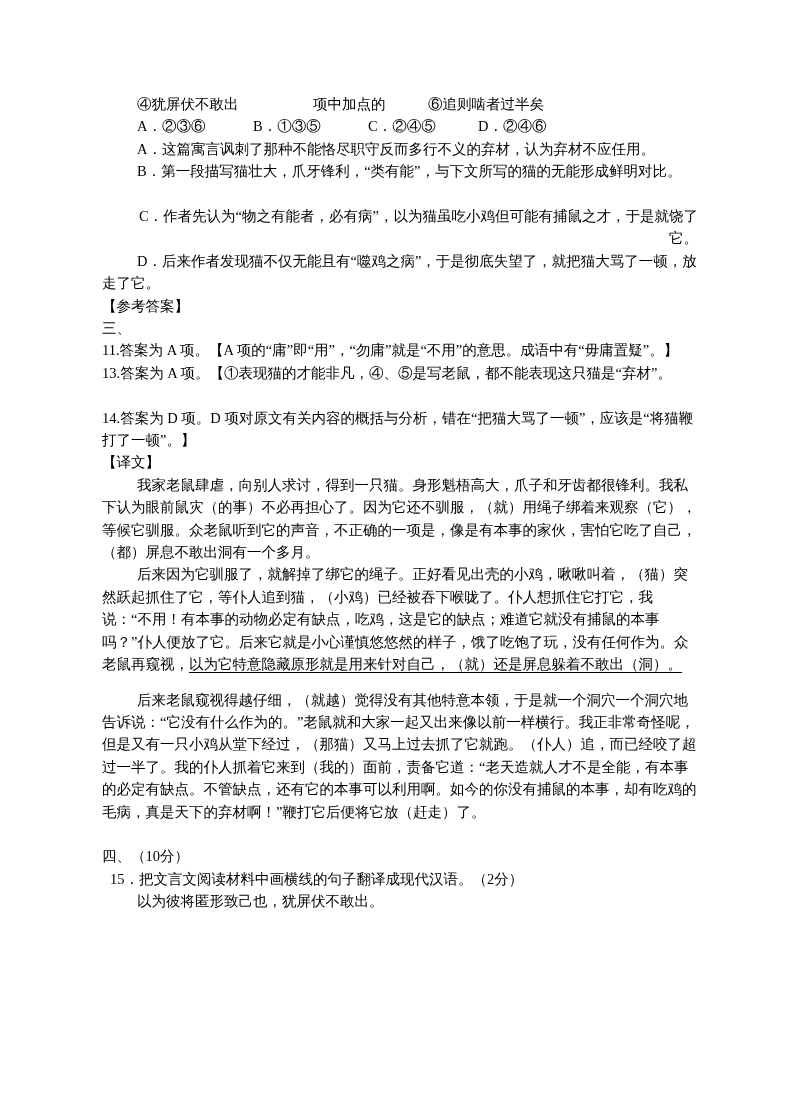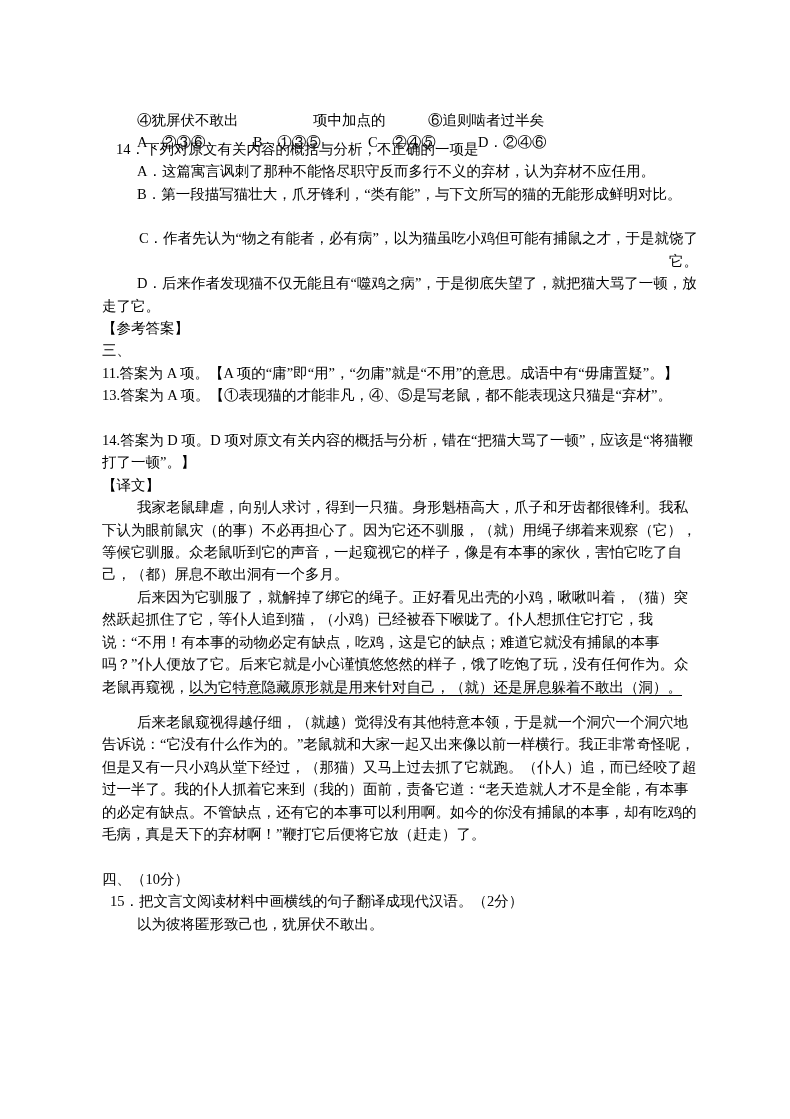--- a/index.html
+++ b/index.html
@@ -20,54 +20,53 @@
     line-height: 22.4px;
     color: #000;
     word-break: break-all;
   }
   .tab-row {
     position: relative;
     height: 22.4px;
     font-size: 14.5px;
     line-height: 22.4px;
   }
-  .tab-row span { position: absolute; top: 0; white-space: nowrap; margin-top: 16px; }
+  .tab-row span { position: absolute; top: 0; white-space: nowrap; }
   .blank-line { height: 22.4px; }
   u { text-decoration: underline; text-underline-offset: 3px; }
 </style>
 </head>
 <body>
 
 <div class="page">
   <div class="content" id="doc-content">
       <div class="tab-row">
         <span style="left: 35px;">④犹屏伏不敢出</span>
         <span style="left: 211px;">项中加点的</span>
         <span style="left: 326px;">⑥追则啮者过半矣</span>
       </div>
       <div class="tab-row">
         <span style="left: 35px;">A．②③⑥</span>
         <span style="left: 151px;">B．①③⑤</span>
         <span style="left: 266px;">C．②④⑤</span>
         <span style="left: 376px;">D．②④⑥</span>
       </div>
-      <div class="para" style="text-indent: 14px;"><span>14．下列对原文有关内容的概括与分析，不正确的一项是</span></div>
       <div class="para" style="text-indent: 35px;"><span>A．这篇寓言讽刺了那种不能恪尽职守反而多行不义的弃材，认为弃材不应任用。</span></div>
       <div class="para" style="text-indent: 35px;"><span>B．第一段描写猫壮大，爪牙锋利，“类有能”，与下文所写的猫的无能形成鲜明对比。</span></div>
       <div class="blank-line"></div>
       <div class="para" style="text-indent: 35px; text-align: right;"><span>C．作者先认为“物之有能者，必有病”，以为猫虽吃小鸡但可能有捕鼠之才，于是就饶了它。</span></div>
       <div class="para" style="text-indent: 35px;"><span>D．后来作者发现猫不仅无能且有“噬鸡之病”，于是彻底失望了，就把猫大骂了一顿，放走了它。</span></div>
       <div class="para"><span>【参考答案】</span></div>
       <div class="para"><span>三、</span></div>
       <div class="para"><span>11.答案为 A 项。【A 项的“庸”即“用”，“勿庸”就是“不用”的意思。成语中有“毋庸置疑”。】</span></div>
       <div class="para"><span>13.答案为 A 项。【①表现猫的才能非凡，④、⑤是写老鼠，都不能表现这只猫是“弃材”。</span></div>
       <div class="blank-line"></div>
       <div class="para"><span>14.答案为 D 项。D 项对原文有关内容的概括与分析，错在“把猫大骂了一顿”，应该是“将猫鞭打了一顿”。】</span></div>
       <div class="para"><span>【译文】</span></div>
-      <div class="para" style="text-indent: 35px;"><span>我家老鼠肆虐，向别人求讨，得到一只猫。身形魁梧高大，爪子和牙齿都很锋利。我私下认为眼前鼠灾（的事）不必再担心了。因为它还不驯服，（就）用绳子绑着来观察（它），等候它驯服。众老鼠听到它的声音，一起窥视它的样子，像是有本事的家伙，害怕它吃了自己，（都）屏息不敢出洞有一个多月。</span></div>
+      <div class="para" style="text-indent: 35px;"><span>我家老鼠肆虐，向别人求讨，得到一只猫。身形魁梧高大，爪子和牙齿都很锋利。我私下认为眼前鼠灾（的事）不必再担心了。因为它还不驯服，（就）用绳子绑着来观察（它），等候它驯服。众老鼠听到它的声音，不正确的一项是，像是有本事的家伙，害怕它吃了自己，（都）屏息不敢出洞有一个多月。</span></div>
       <div class="para" style="text-indent: 35px;"><span>后来因为它驯服了，就解掉了绑它的绳子。正好看见出壳的小鸡，啾啾叫着，（猫）突然跃起抓住了它，等仆人追到猫，（小鸡）已经被吞下喉咙了。仆人想抓住它打它，我说：“不用！有本事的动物必定有缺点，吃鸡，这是它的缺点；难道它就没有捕鼠的本事吗？”仆人便放了它。后来它就是小心谨慎悠悠然的样子，饿了吃饱了玩，没有任何作为。众老鼠再窥视，</span><u>以为它特意隐藏原形就是用来针对自己，（就）还是屏息躲着不敢出（洞）。</u></div>
       <div class="para" style="text-indent: 35px; margin-top: 13px;"><span>后来老鼠窥视得越仔细，（就越）觉得没有其他特意本领，于是就一个洞穴一个洞穴地告诉说：“它没有什么作为的。”老鼠就和大家一起又出来像以前一样横行。我正非常奇怪呢，但是又有一只小鸡从堂下经过，（那猫）又马上过去抓了它就跑。（仆人）追，而已经咬了超过一半了。我的仆人抓着它来到（我的）面前，责备它道：“老天造就人才不是全能，有本事的必定有缺点。不管缺点，还有它的本事可以利用啊。如今的你没有捕鼠的本事，却有吃鸡的毛病，真是天下的弃材啊！”鞭打它后便将它放（赶走）了。</span></div>
       <div class="blank-line"></div>
       <div class="para"><span>四、（10分）</span></div>
       <div class="para" style="text-indent: 8px;"><span>15．把文言文阅读材料中画横线的句子翻译成现代汉语。（2分）</span></div>
       <div class="para" style="text-indent: 35px;"><span>以为彼将匿形致己也，犹屏伏不敢出。</span></div>
     </div>
 </div>
 
 </body></html>

